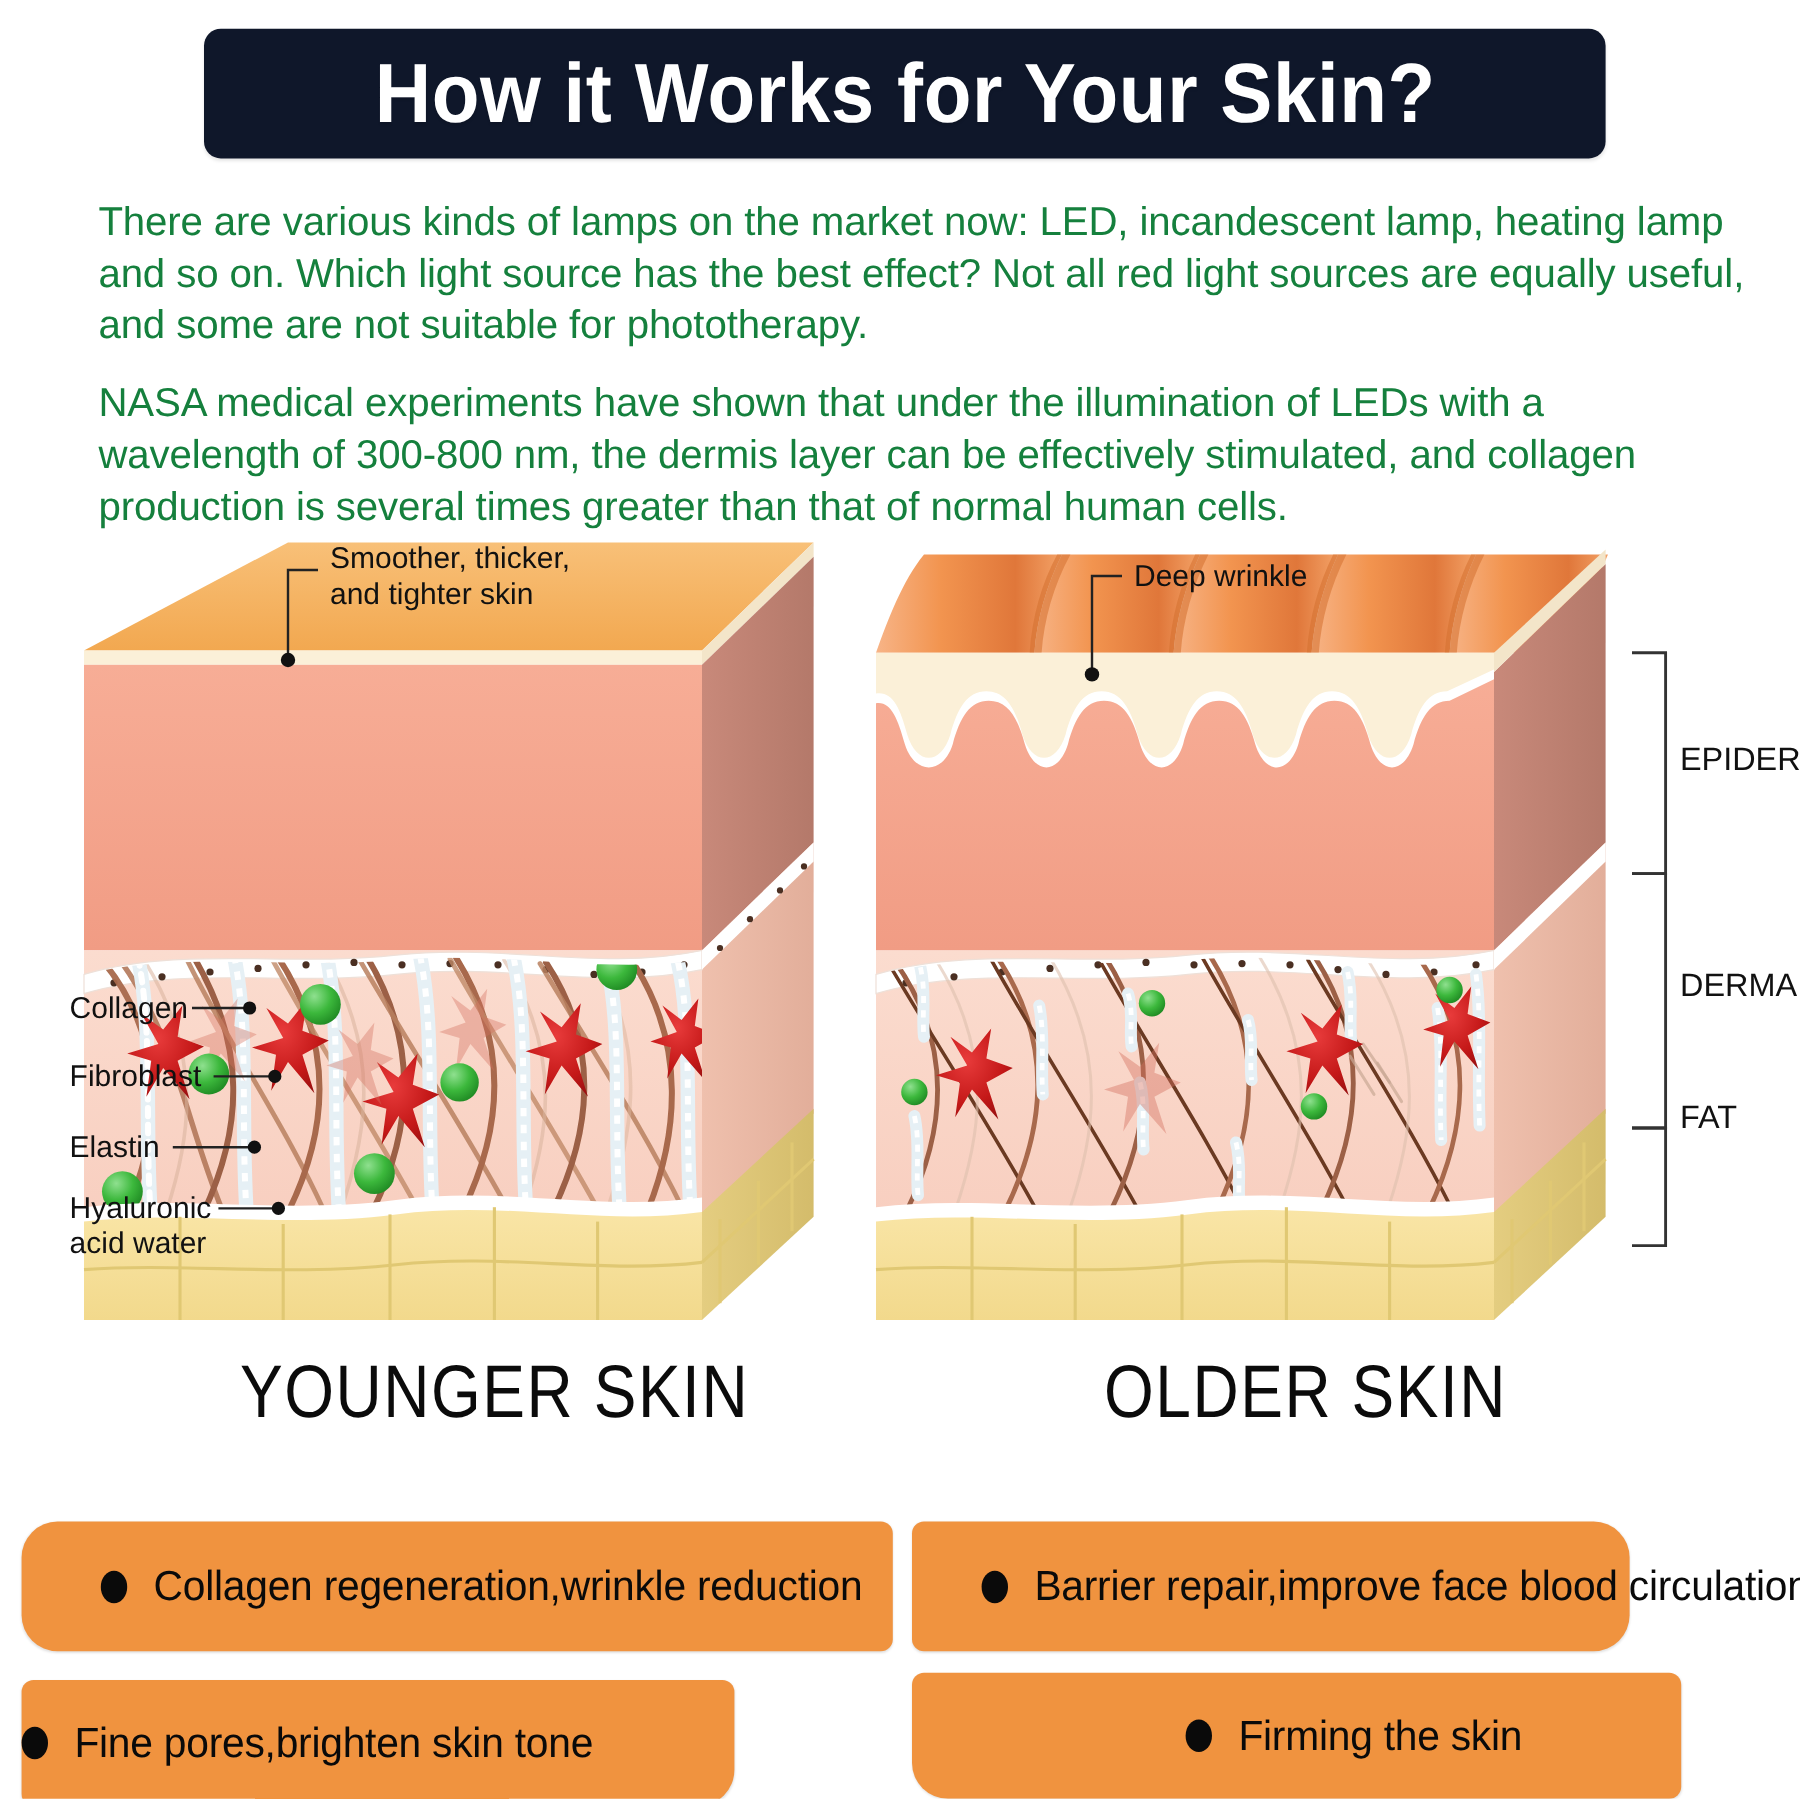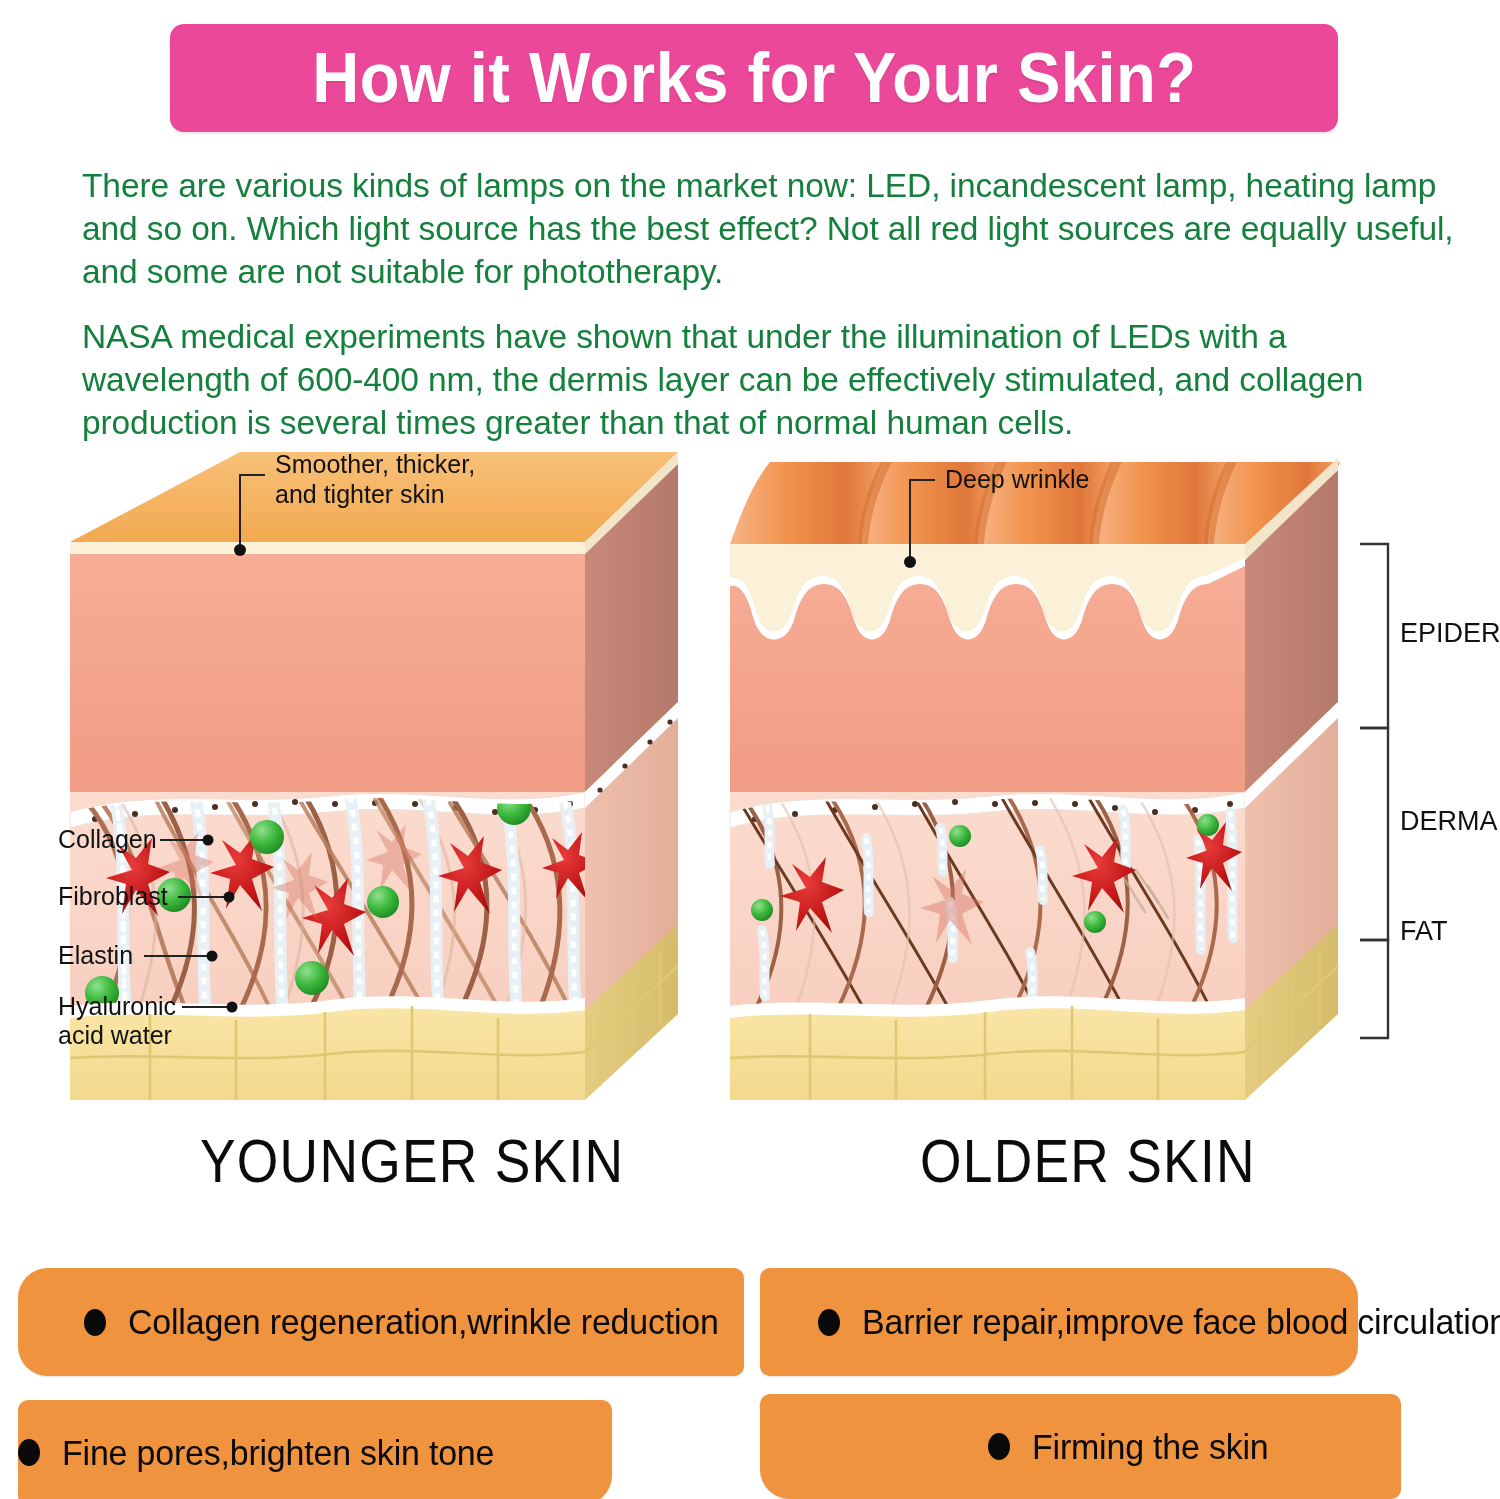--- a/index.html
+++ b/index.html
@@ -15,21 +15,21 @@
     overflow: hidden;
   }
 
   
   #title-banner {
     position: absolute;
     left: 170px;
     top: 24px;
     width: 1168px;
     height: 108px;
-    background: #ec4899;
+    background: #0f172a;
     border-radius: 14px;
     display: flex;
     align-items: center;
     justify-content: center;
     box-shadow: 0 2px 3px rgba(0,0,0,0.10);
   }
   #title-text {
     color: #ffffff;
     font-family: "Liberation Sans Narrow", "Liberation Sans", sans-serif;
     font-weight: bold;
@@ -122,21 +122,21 @@
   .bracket    { stroke: #333; stroke-width: 2.4; fill: none; }
 </style>
 </head>
 <body>
 
 <div id="title-banner">
   <span id="title-text">How it Works for Your Skin?</span>
 </div>
 
 <div class="para" id="para-1">There are various kinds of lamps on the market now: LED, incandescent lamp, heating lamp and so on. Which light source has the best effect? Not all red light sources are equally useful, and some are not suitable for phototherapy.</div>
-<div class="para" id="para-2">NASA medical experiments have shown that under the illumination of LEDs with a wavelength of 600-400 nm, the dermis layer can be effectively stimulated, and collagen production is several times greater than that of normal human cells.</div>
+<div class="para" id="para-2">NASA medical experiments have shown that under the illumination of LEDs with a wavelength of 300-800 nm, the dermis layer can be effectively stimulated, and collagen production is several times greater than that of normal human cells.</div>
 
 <div id="diagram-area">
 <svg id="diagram-svg" width="1500" height="680" viewBox="0 0 1500 680" xmlns="http://www.w3.org/2000/svg">
   <defs>
 
     <linearGradient id="gYoungTop" x1="0" y1="0" x2="0" y2="1">
       <stop offset="0%" stop-color="#F8C078"></stop>
       <stop offset="100%" stop-color="#F2A850"></stop>
     </linearGradient>
     <linearGradient id="gEpiFront" x1="0" y1="0" x2="0" y2="1">

